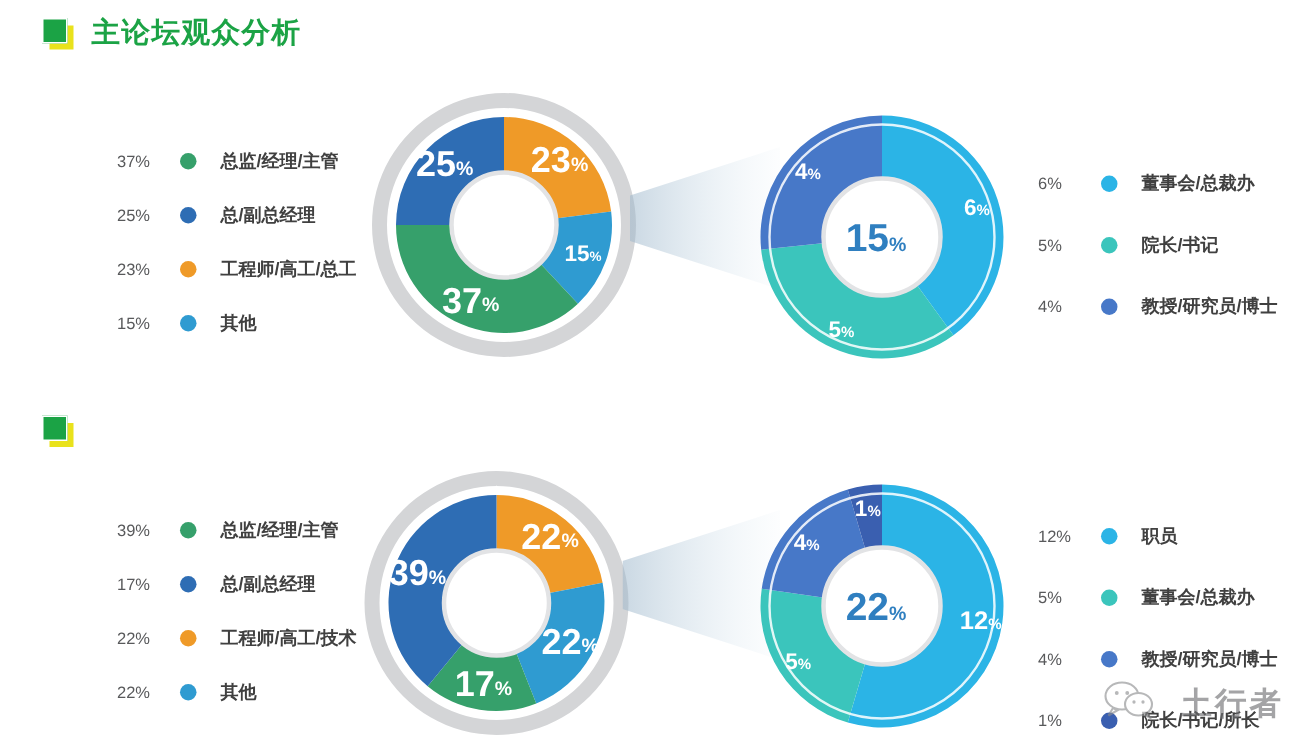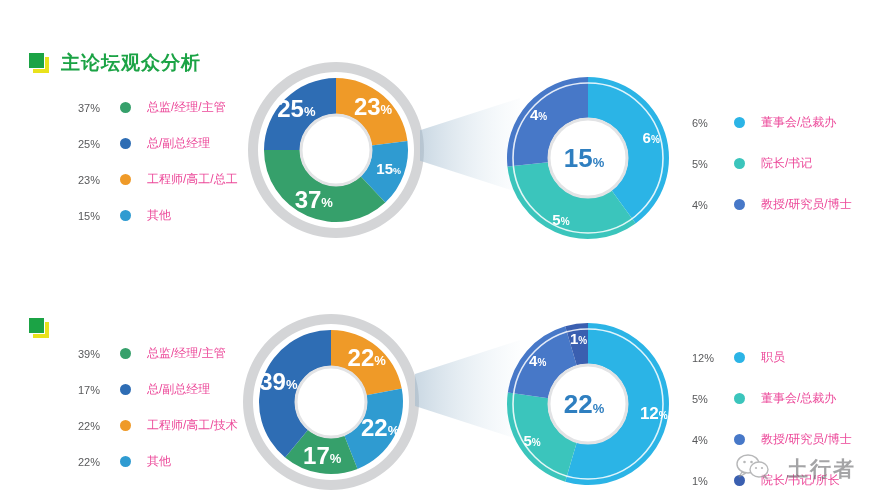--- a/index.html
+++ b/index.html
@@ -7,32 +7,32 @@
     width:875px;height:493px;
     background:#ffffff;
     font-family:"Liberation Sans","DejaVu Sans",sans-serif;
     overflow:hidden;position:relative;
   }
   .section{position:absolute;left:0;width:875px;}
   #section-top{top:0;height:265px;}
   #section-bottom{top:265px;height:228px;}
 
   
-  .section-title{position:absolute;left:28px;top:12px;display:flex;align-items:flex-start;margin-top:40px;}
+  .section-title{position:absolute;left:28px;top:12px;display:flex;align-items:flex-start;}
   .title-icon{position:relative;width:22px;height:22px;margin-right:11px;}
   .title-icon .sq-back{position:absolute;left:5px;top:5px;width:16px;height:16px;background:#e9e21c;}
   .title-icon .sq-front{position:absolute;left:0;top:0;width:17px;height:17px;background:#1ba345;border:1px solid #ffffff;box-sizing:border-box;}
   .title-text{font-size:19px;font-weight:bold;color:#1ba345;letter-spacing:1px;line-height:22px;}
 
   
   .legend{position:absolute;}
   .legend-row{display:flex;align-items:center;height:19px;margin-bottom:15px;}
   .legend-pct{width:42px;font-size:11px;color:#58595b;text-align:left;}
   .legend-dot{width:11px;height:11px;border-radius:50%;margin-right:16px;flex:none;}
-  .legend-label{font-size:12px;color:#ec4899;font-weight:normal;white-space:nowrap;}
+  .legend-label{font-size:12px;color:#404040;font-weight:bold;white-space:nowrap;}
 
   #legend-main-left{left:78px;top:98px;}
   #legend-main-right{left:692px;top:113px;}
   #legend-sub-left{left:78px;top:344px;}
   #legend-sub-right{left:692px;top:348px;}
   #legend-main-right .legend-row,#legend-sub-right .legend-row{margin-bottom:22px;}
   #legend-main-left .legend-row,#legend-sub-left .legend-row{margin-bottom:17px;}
 
   
   .chart{position:absolute;}

